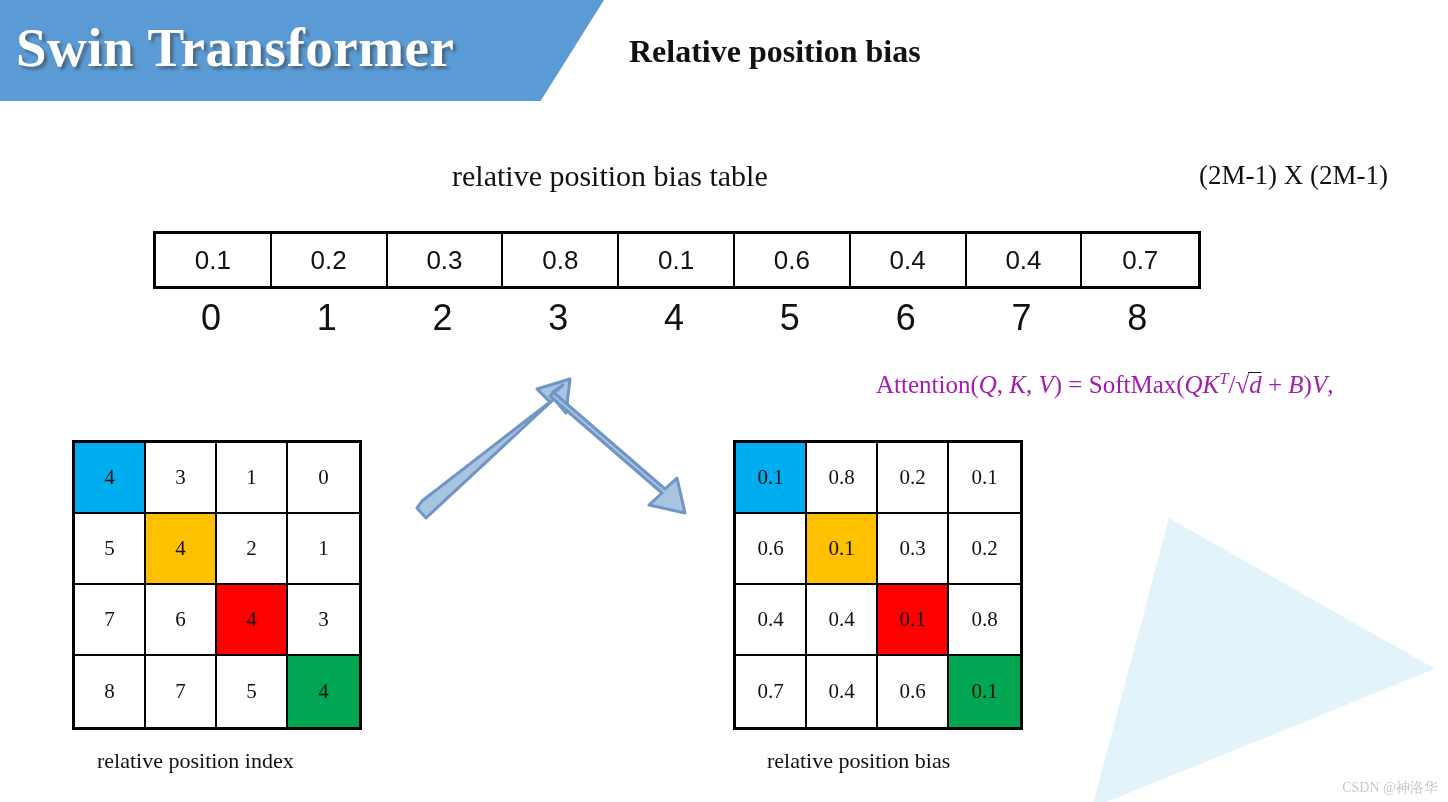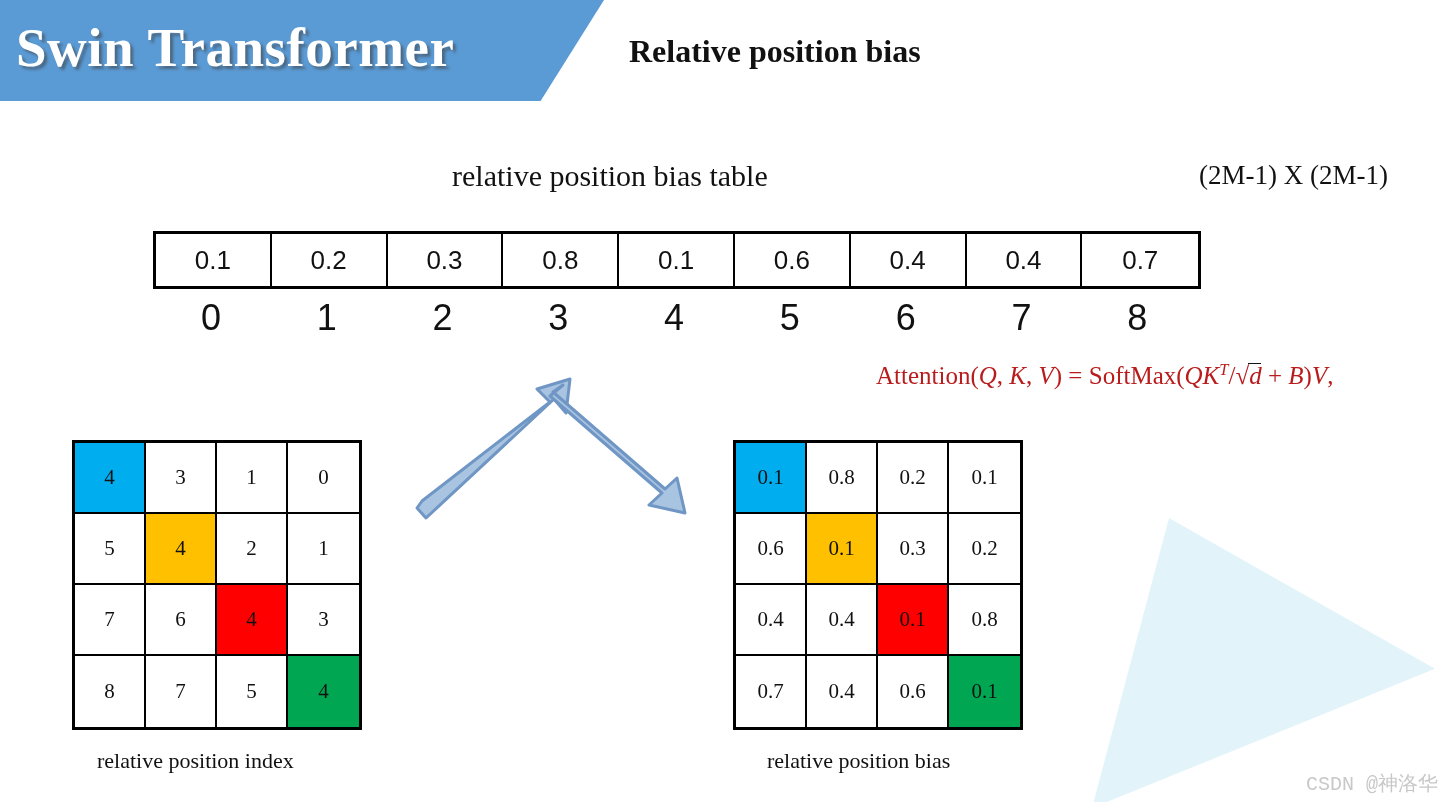--- a/index.html
+++ b/index.html
@@ -118,24 +118,24 @@
     text-align: center;
     font-family: "Liberation Sans", "DejaVu Sans", sans-serif;
     font-size: 36px;
     color: #111111;
   }
 
   
   #formula {
     position: absolute;
     left: 876px;
-    top: 360px;
+    top: 369px;
     font-family: "Liberation Serif", "DejaVu Serif", serif;
     font-size: 25px;
-    color: #b91c1c;
+    color: #a21caf;
     white-space: nowrap;
   }
   #formula i { font-style: italic; }
   #formula .up { font-style: normal; }
   #formula sup { font-size: 0.66em; font-style: italic; }
   .radic { position: relative; display: inline-block; }
   .radic > span.bar {
     position: absolute;
     left: 0.52em; right: 0.02em; top: 0.04em;
     border-top: 1.4px solid #111111;
@@ -183,22 +183,22 @@
     margin-left: 42px;
   }
   #caption-index { left: 55px; top: 748px; }
   #caption-bias  { left: 725px; top: 748px; }
 
   
   #watermark {
     position: absolute;
     right: 10px;
     bottom: 5px;
-    font-family: Liberation Mono, monospace;
-    font-size: 20px;
+    font-family: Liberation Serif, serif;
+    font-size: 14px;
     color: #c8c8c8;
     white-space: nowrap;
   }
 </style>
 </head>
 <body>
 
 <div id="slide">
 
   <div id="banner-shape"></div>

